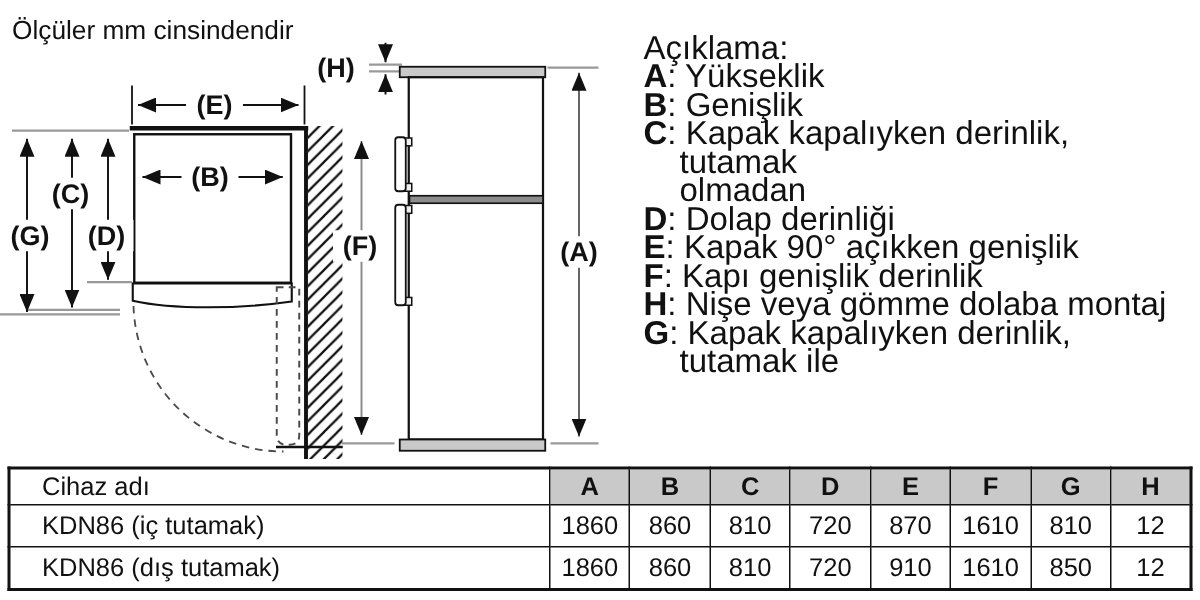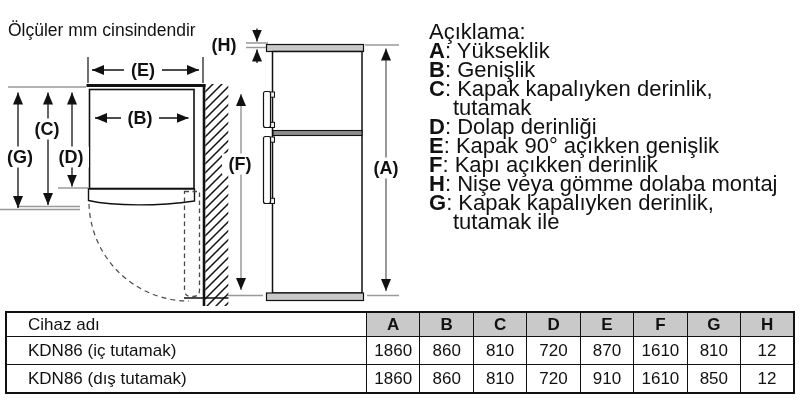--- a/index.html
+++ b/index.html
@@ -1,18 +1,18 @@
 <!DOCTYPE html>
 <html><head>
 <meta charset="utf-8">
 <style>
   html,body{margin:0;padding:0;background:#ffffff;}
   body{width:800px;height:400px;position:relative;overflow:hidden;
        font-family:"Liberation Sans","DejaVu Sans",sans-serif;color:#111;}
-  .page-title{position:absolute;left:8px;top:20px;font-size:17.5px;color:#111;}
+  .page-title{position:absolute;left:8px;top:10px;font-size:17.5px;color:#111;}
   svg{position:absolute;left:0;top:0;}
   .dimlabel{font-family:"Liberation Sans","DejaVu Sans",sans-serif;
             font-size:18px;font-weight:bold;fill:#111;}
   
   .legend{position:absolute;left:429px;top:22px;width:352px;
           font-size:22px;line-height:19px;color:#111;}
   .lrow{padding-left:24px;text-indent:-24px;}
   .lrow.cont{text-indent:0;}
   .sep{white-space:pre;}
   
@@ -129,23 +129,24 @@
     <rect x="368" y="157.5" width="37" height="21" fill="#fff"></rect>
     <text class="dimlabel" x="386" y="168" text-anchor="middle" dominant-baseline="central">(A)</text>
   </g>
 </svg>
 
 <div class="legend">
   <div class="lrow">Açıklama:</div>
   <div class="lrow"><b>A</b><span class="sep">: </span><span>Yükseklik</span></div>
   <div class="lrow"><b>B</b><span class="sep">: </span><span>Genişlik</span></div>
   <div class="lrow"><b>C</b><span class="sep">: </span><span>Kapak kapalıyken derinlik, tutamak</span></div>
+  <div class="lrow cont">olmadan</div>
   <div class="lrow"><b>D</b><span class="sep">: </span><span>Dolap derinliği</span></div>
   <div class="lrow"><b>E</b><span class="sep">: </span><span>Kapak 90° açıkken genişlik</span></div>
-  <div class="lrow"><b>F</b><span class="sep">: </span><span>Kapı açıkken derinlik</span></div>
+  <div class="lrow"><b>F</b><span class="sep">: </span><span>Kapı genişlik derinlik</span></div>
   <div class="lrow"><b>H</b><span class="sep">: </span><span>Nişe veya gömme dolaba montaj</span></div>
   <div class="lrow"><b>G</b><span class="sep">: </span><span>Kapak kapalıyken derinlik, tutamak ile</span></div>
 </div>
 
 <table class="dims-table">
   <tbody>
       <tr class="hdr">
     <th class="name">Cihaz adı</th>
     <th class="dim">A</th>
     <th class="dim">B</th>

